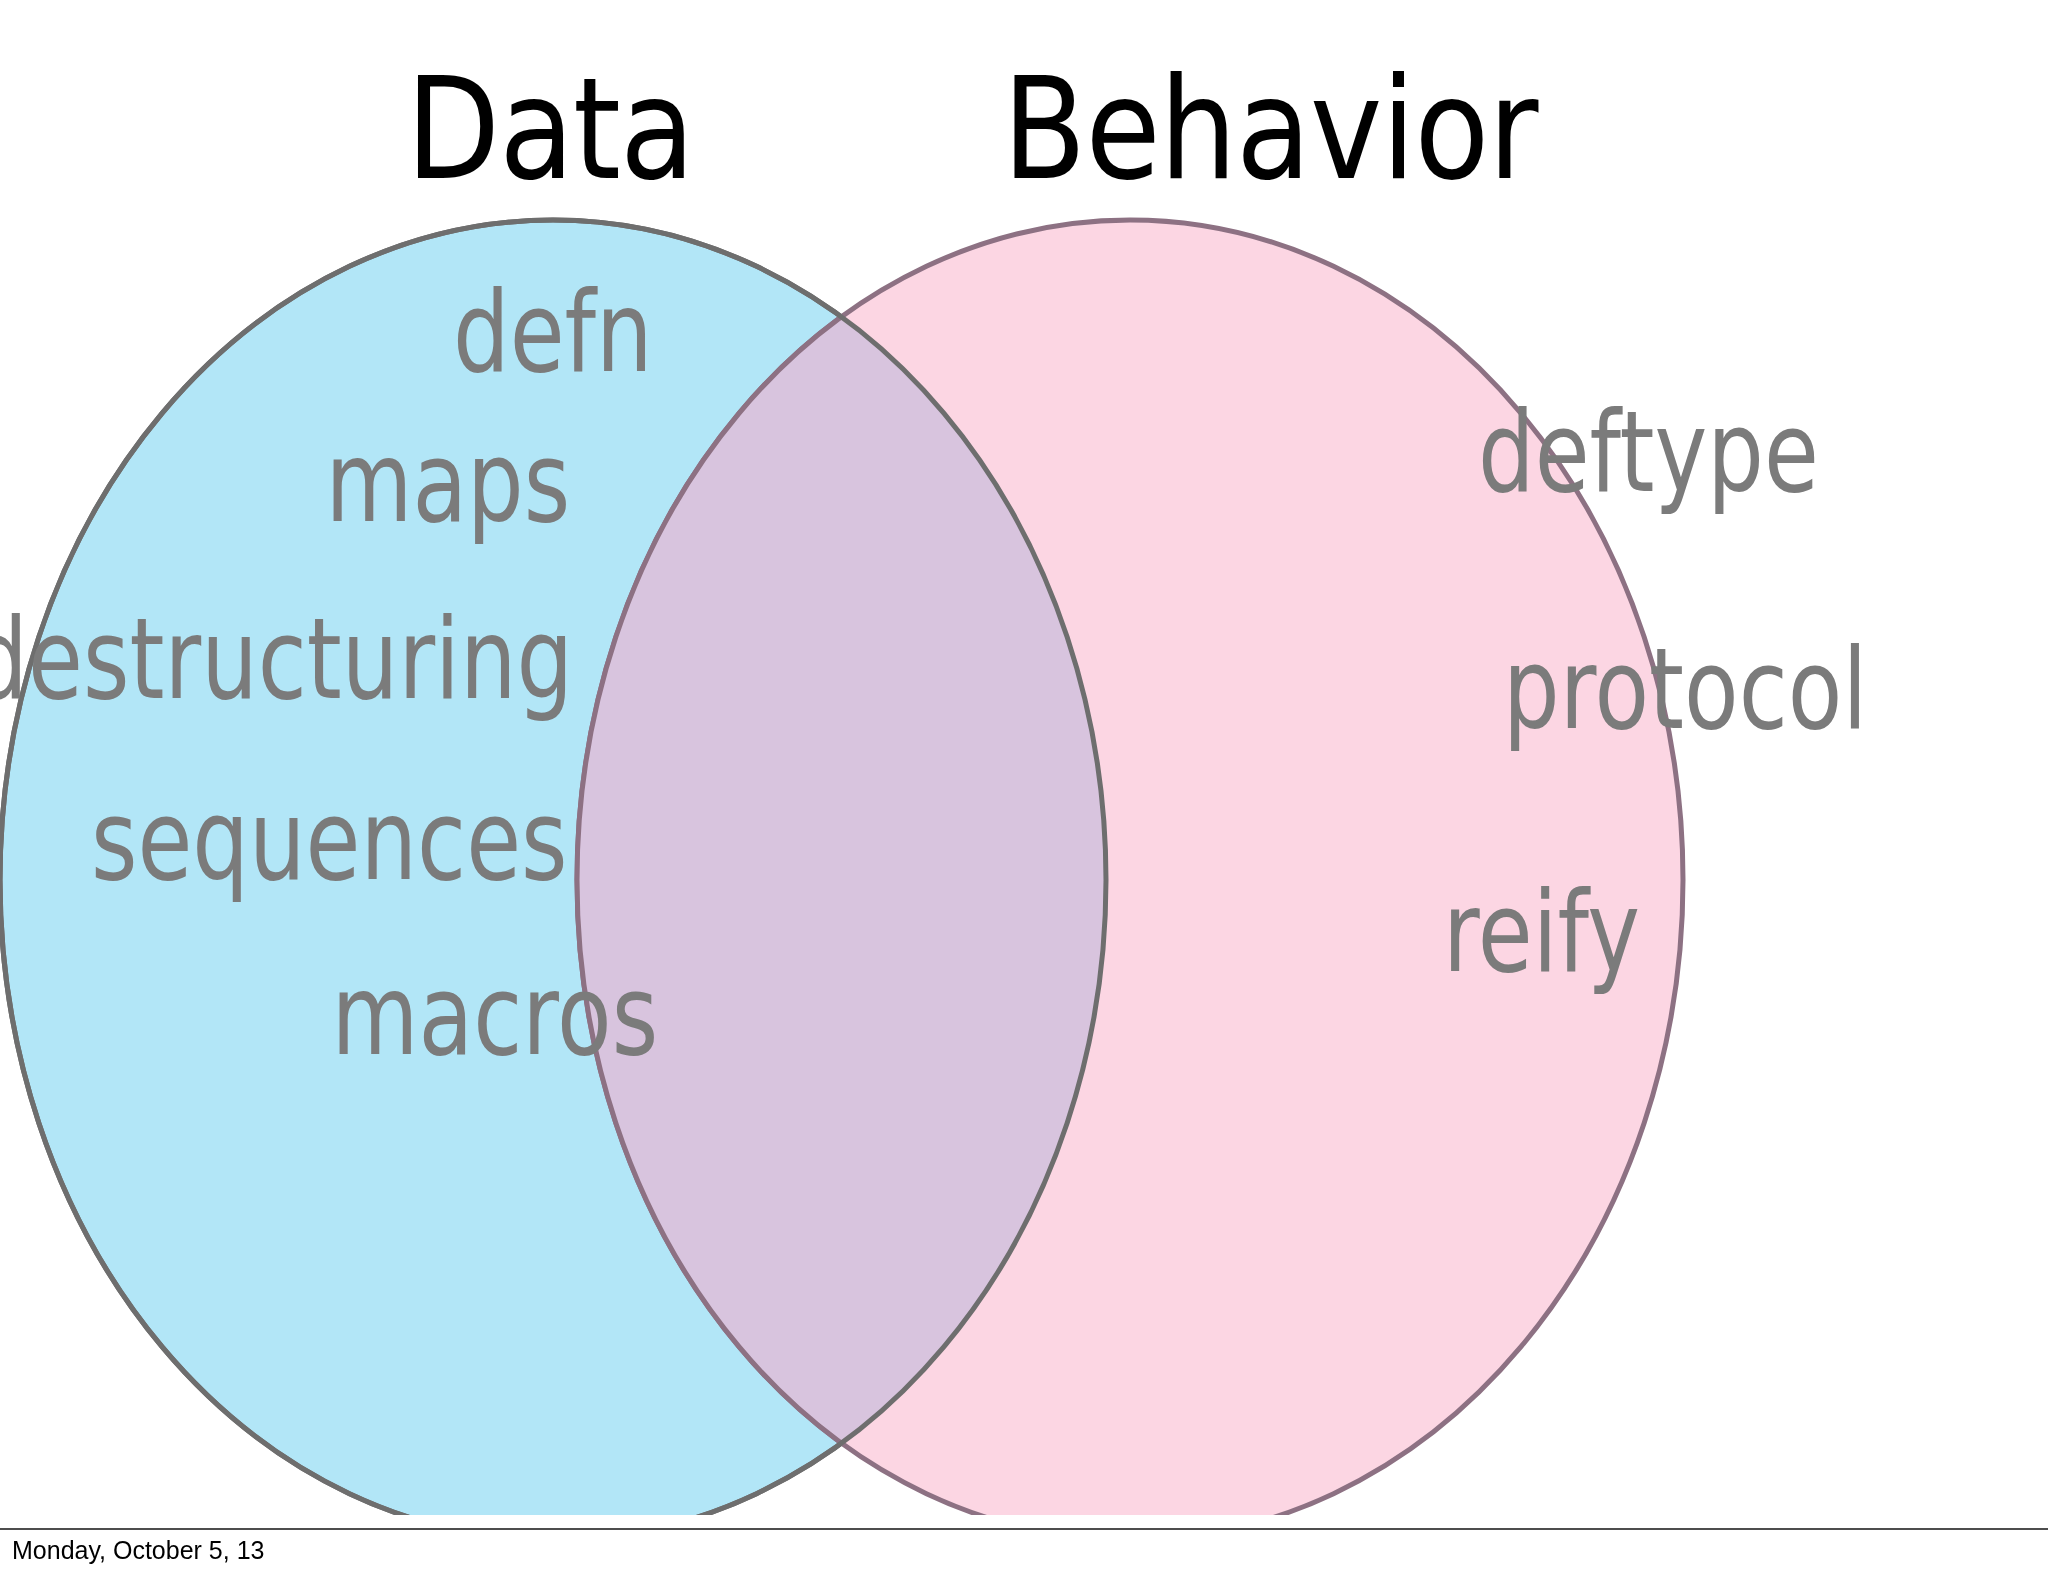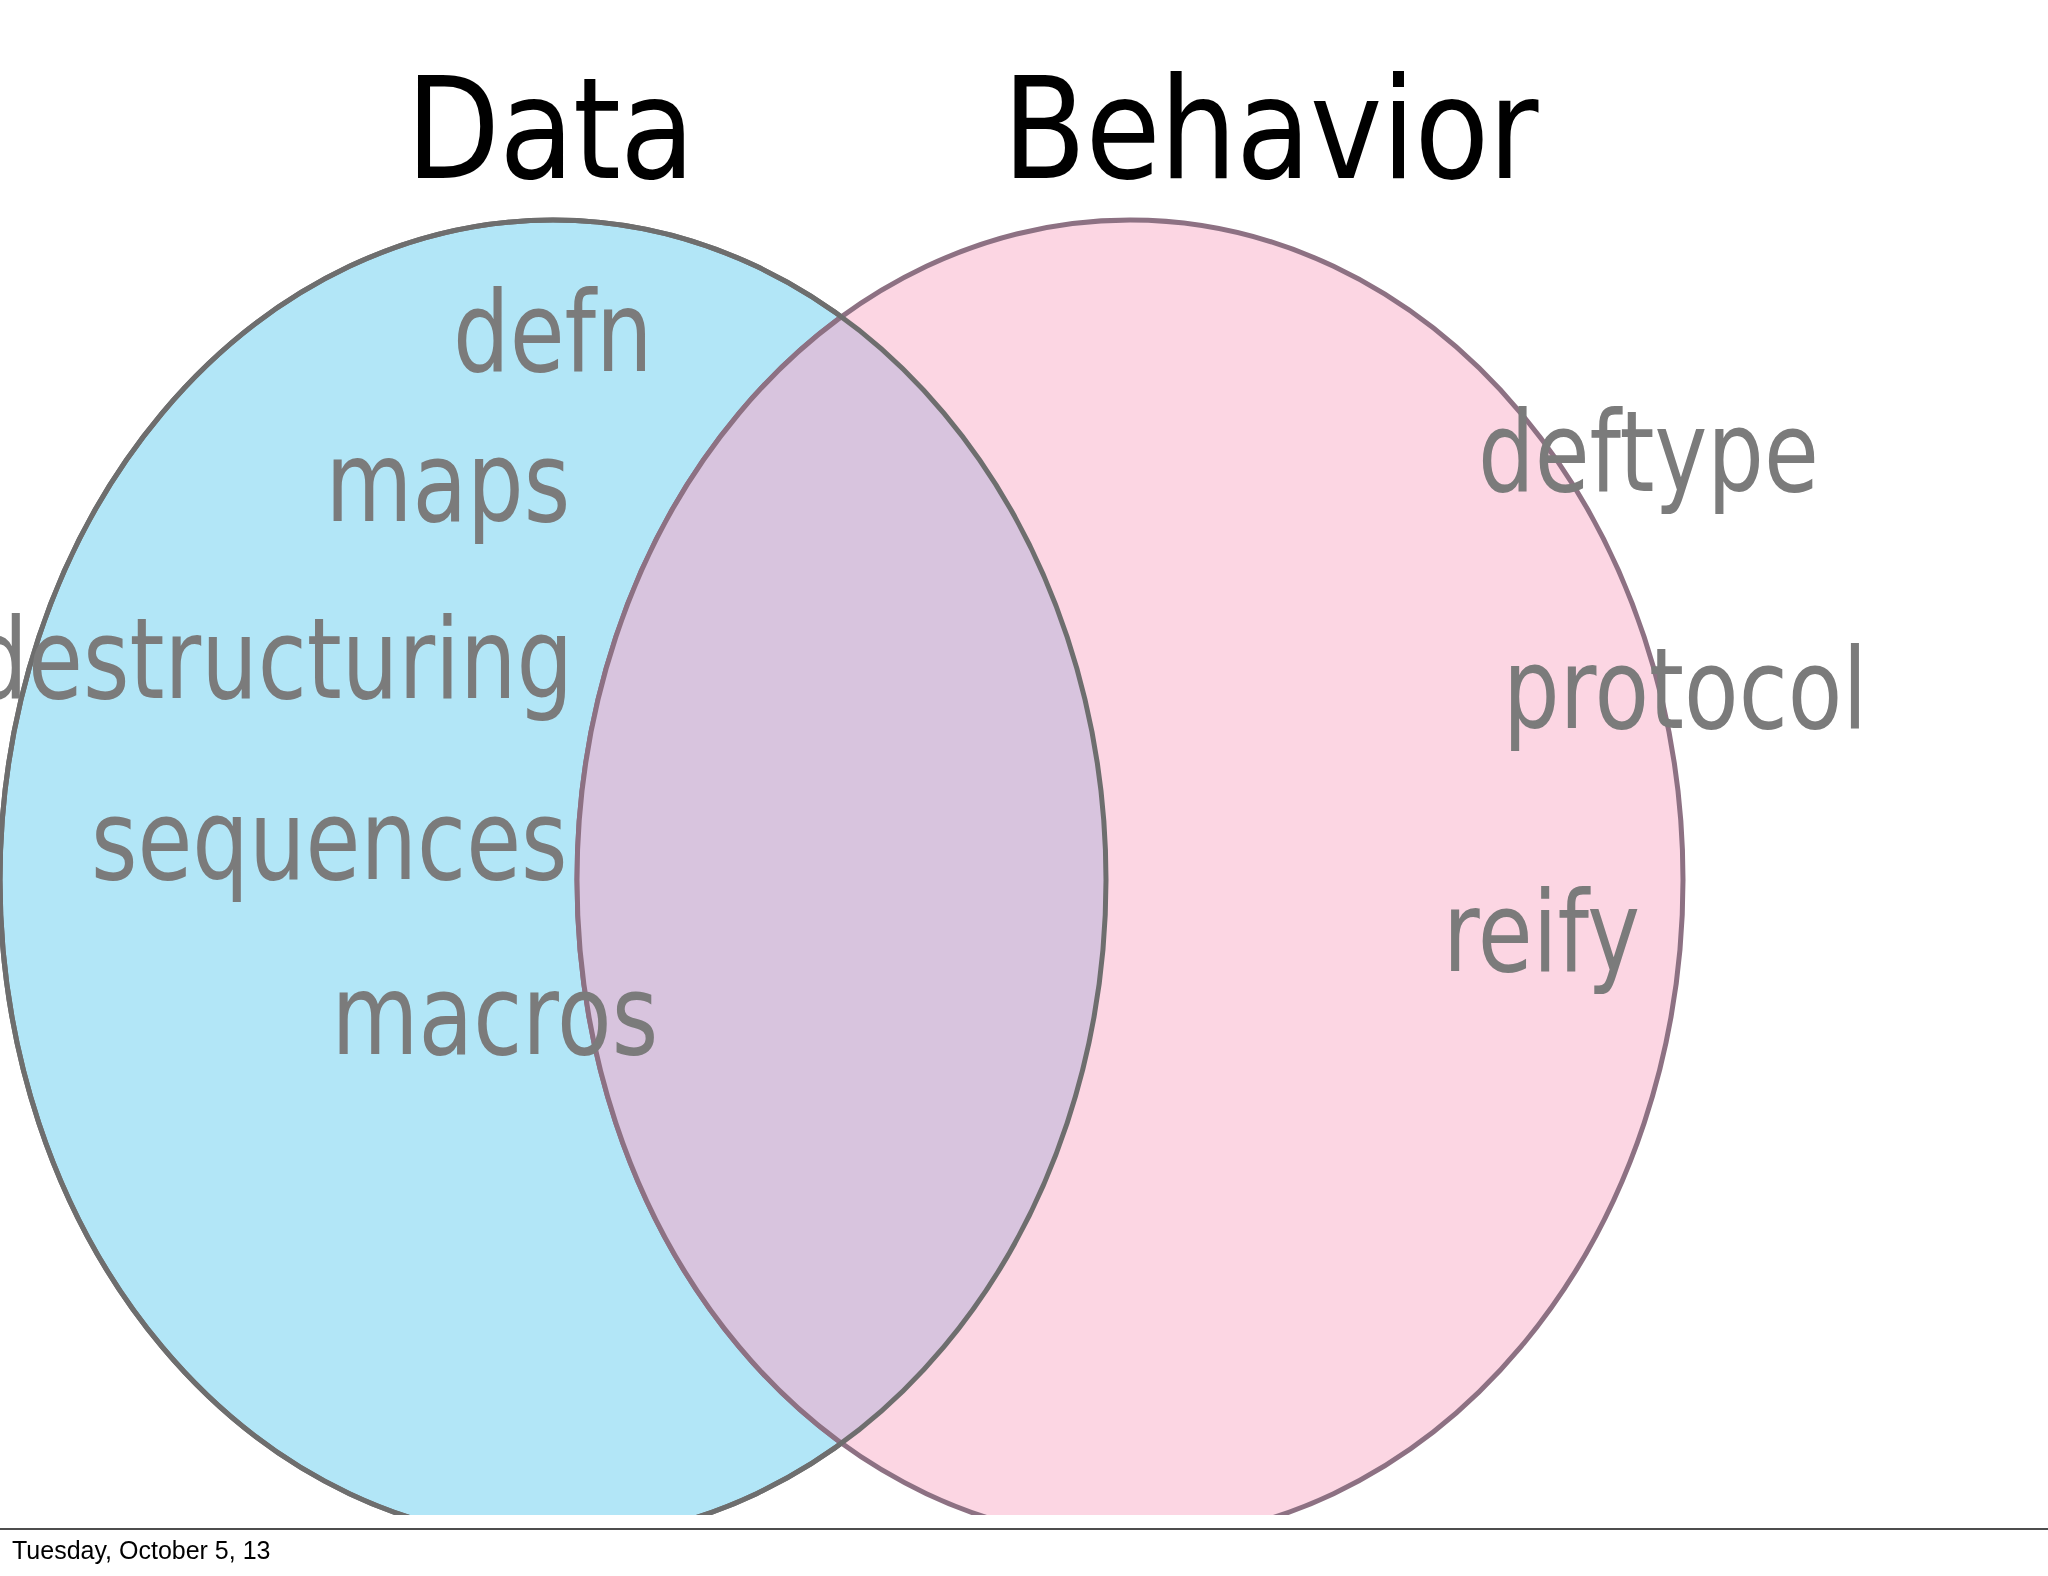--- a/index.html
+++ b/index.html
@@ -133,15 +133,15 @@
   <div class="word word-left" id="word-maps">maps</div>
   <div class="word word-left" id="word-destructuring">destructuring</div>
   <div class="word word-left" id="word-sequences">sequences</div>
   <div class="word word-left" id="word-macros">macros</div>
 
   <div class="word word-right" id="word-deftype">deftype</div>
   <div class="word word-right" id="word-protocol">protocol</div>
   <div class="word word-right" id="word-reify">reify</div>
 
   <div id="footer-divider"></div>
-  <div id="footer-date">Tuesday, October 5, 13</div>
+  <div id="footer-date">Monday, October 5, 13</div>
 
 </div>
 
 </body></html>

